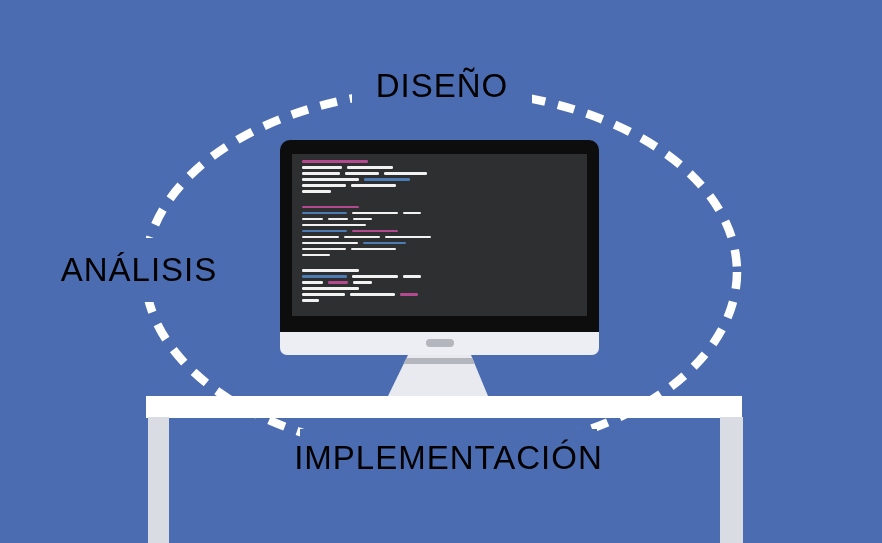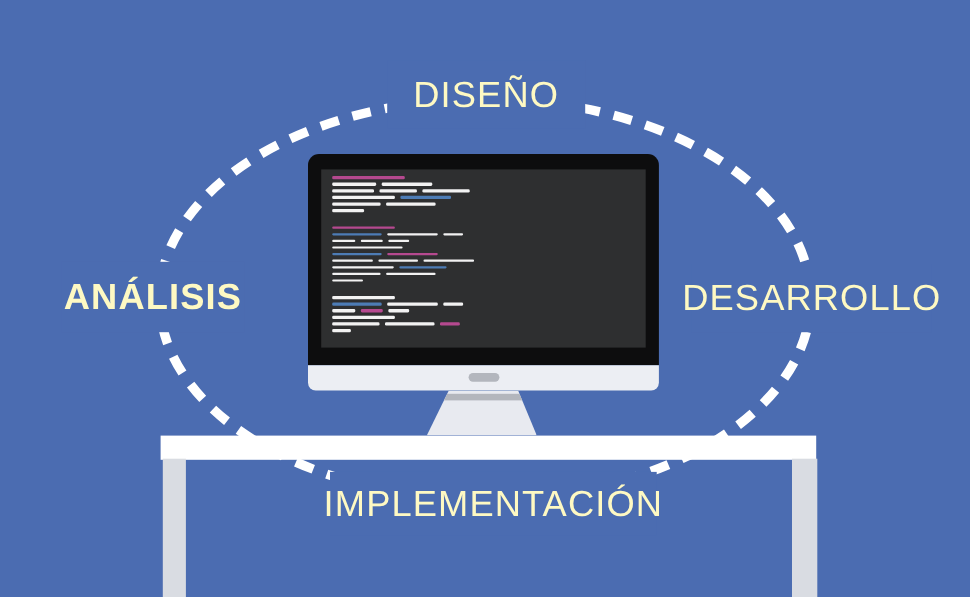--- a/index.html
+++ b/index.html
@@ -21,28 +21,28 @@
     left: 0; top: 0;
     width: 882px; height: 543px;
   }
   
   .label {
     position: absolute;
     display: flex;
     align-items: center;
     justify-content: center;
     background: #4b6cb1;
-    color: #fef9c3;
+    color: #000000;
     font-size: 33px;
     letter-spacing: 1px;
     white-space: nowrap;
     z-index: 3;
   }
   .label-top    { left: 352px; top: 55px;  width: 180px; height: 62px; }
-  .label-left   { left: 56px;  top: 238px; width: 166px; height: 64px; font-weight: bold; }
+  .label-left   { left: 56px;  top: 238px; width: 166px; height: 64px; }
   .label-right  { left: 629px; top: 240px; width: 218px; height: 62px; }
   .label-bottom { left: 300px; top: 429px; width: 297px; height: 58px; text-align: center; }
 
   
   .monitor { position: absolute; left: 0; top: 0; z-index: 2; }
   .monitor-bezel {
     position: absolute;
     left: 280px; top: 140px;
     width: 319px; height: 192px;
     background: #0d0d0e;
@@ -122,23 +122,20 @@
 
   <svg class="cycle-svg" viewBox="0 0 882 543" xmlns="http://www.w3.org/2000/svg">
     <ellipse cx="441" cy="272" rx="296" ry="182" fill="none" stroke="#ffffff" stroke-width="8.5" stroke-dasharray="17 13"></ellipse>
   </svg>
 
   <div class="label label-top">
     <span>DISEÑO</span>
   </div>
   <div class="label label-left">
     <span>ANÁLISIS</span>
-  </div>
-  <div class="label label-right">
-    <span>DESARROLLO</span>
   </div>
   <div class="label label-bottom">
     <span>IMPLEMENTACIÓN</span>
   </div>
 
   <div class="monitor">
     <div class="monitor-bezel">
       <div class="monitor-screen" id="codeScreen">
           <div class="code-block">
             <div class="code-line">

